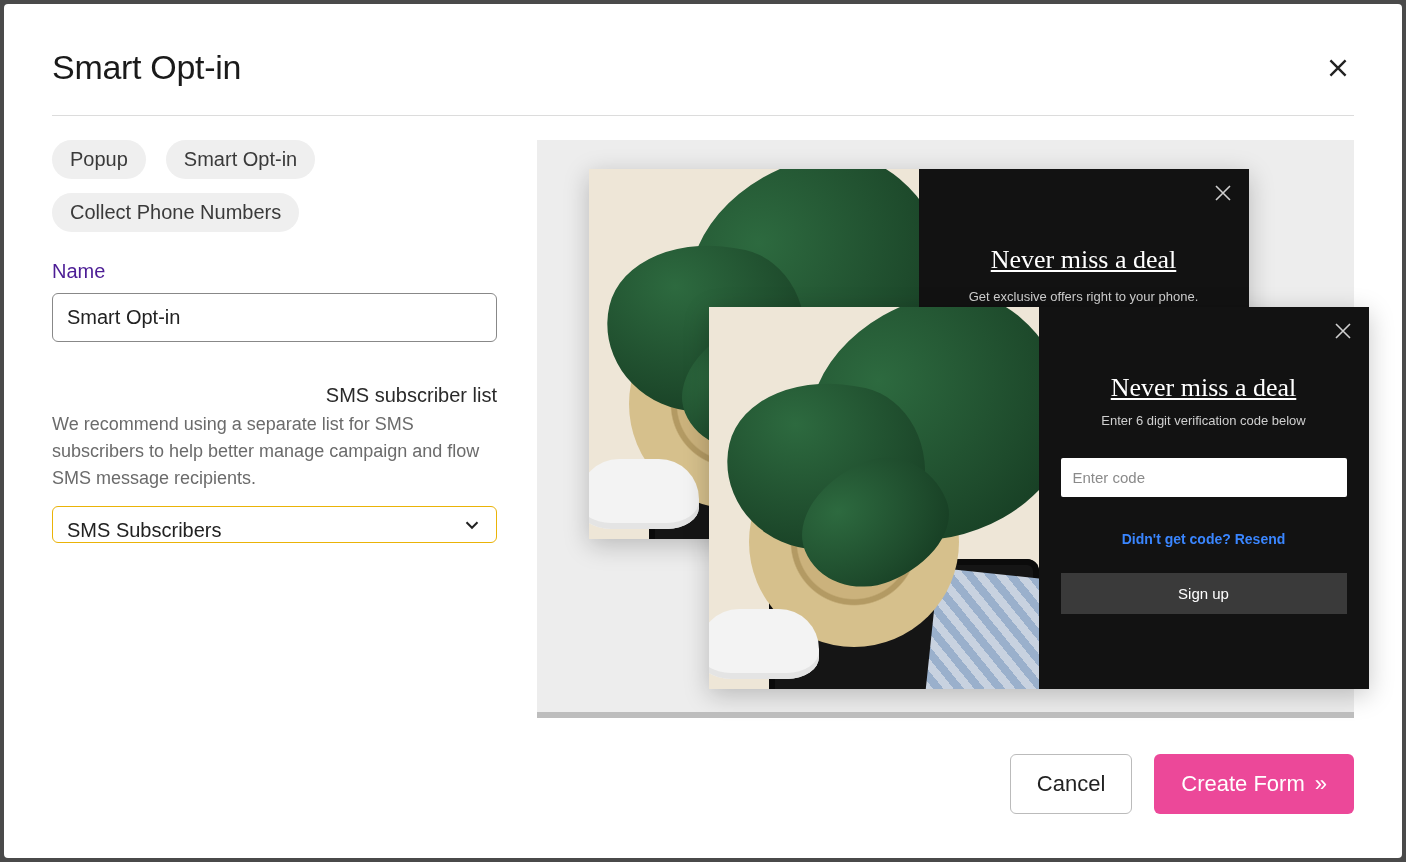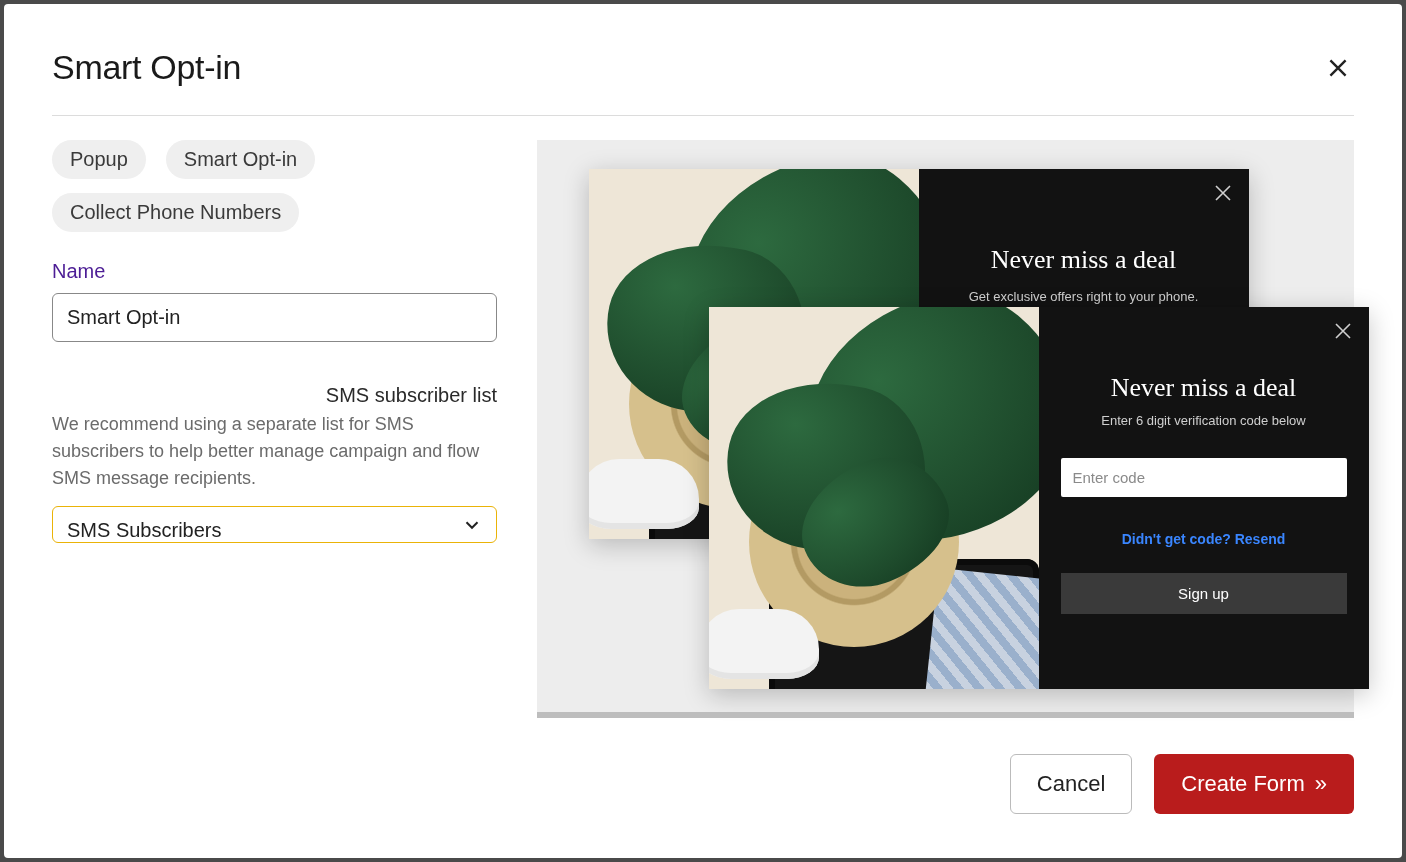--- a/index.html
+++ b/index.html
@@ -171,21 +171,21 @@
     align-items: center;
     font-family: Georgia, "Times New Roman", serif;
   }
   .card-close {
     position: absolute; top: 12px; right: 14px;
     width: 24px; height: 24px;
     cursor: pointer;
     background:none; border:none;
   }
   .card-close svg { width: 100%; height: 100%; stroke: #cfcfcf; stroke-width: 1.6; }
-  .card-heading { margin-top: 46px; font-size: 26px; text-align: left; font-weight: 400;}
+  .card-heading { margin-top: 46px; font-size: 26px; text-align: left; font-weight: 400; text-decoration: underline;}
   .card-sub { margin-top: 10px; font-size: 13px; color: #cfcfcf; text-align: center; font-family: -apple-system, Arial, sans-serif;}
   .code-input {
     margin-top: 30px;
     width: 100%;
     font-size: 15px;
     padding: 11px 12px;
     border: none;
     border-radius: 2px;
     font-family: Liberation Sans, sans-serif;
     color: #3b82f6;
@@ -213,21 +213,21 @@
     padding-top: 36px;
   }
   .btn {
     font-size: 22px;
     padding: 16px 26px;
     border-radius: 6px;
     cursor: pointer;
     border: 1px solid transparent;
   }
   .btn-secondary { background: #fff; color: #222; border-color: #bbb; }
-  .btn-primary { background: #b91c1c; color: #fff; display:flex; align-items:center; gap:10px;}
+  .btn-primary { background: #ec4899; color: #fff; display:flex; align-items:center; gap:10px;}
   .btn-primary .raquo { font-size: 22px; }
 </style>
 </head>
 <body>
 
 <div class="modal">
   <div class="modal-header">
     <h1 class="modal-title">Smart Opt-in</h1>
     <button class="close-btn">
       <svg viewBox="0 0 24 24" fill="none">

